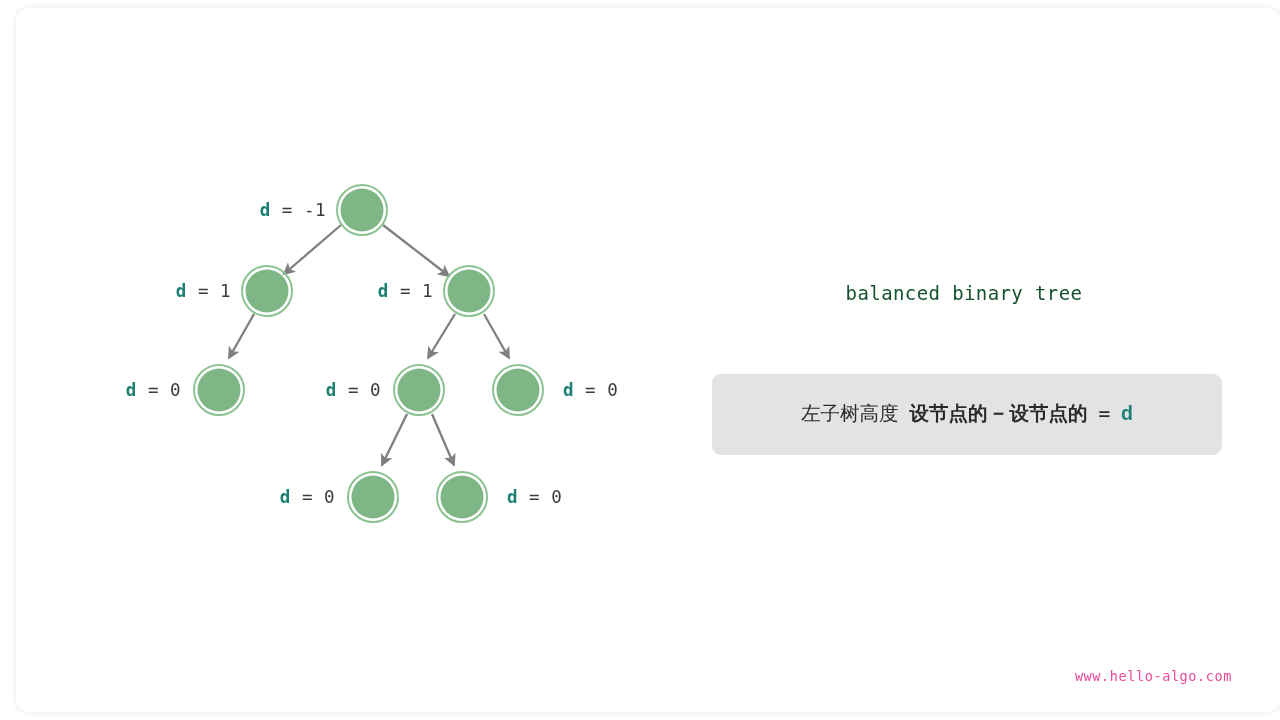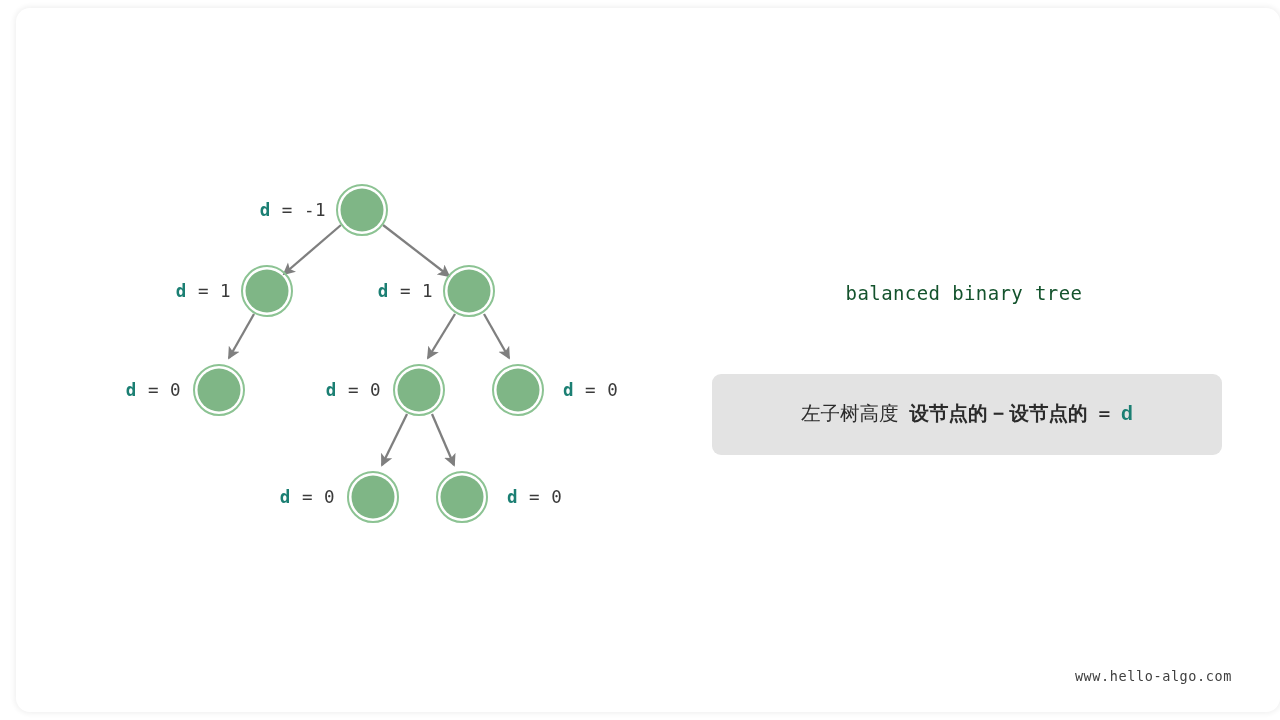--- a/index.html
+++ b/index.html
@@ -120,21 +120,21 @@
   .formula-line .op {
     font-family: "DejaVu Sans Mono", "Liberation Mono", monospace;
   }
 
   #watermark {
     position: absolute;
     right: 48px;
     bottom: 28px;
     font-family: "DejaVu Sans Mono", "Liberation Mono", monospace;
     font-size: 13.5px;
-    color: #404040;
+    color: #ec4899;
     letter-spacing: 0.6px;
     text-align: right;
   }
 </style>
 </head>
 <body>
 
 <div id="figure-card">
 
   <div id="tree-diagram">

